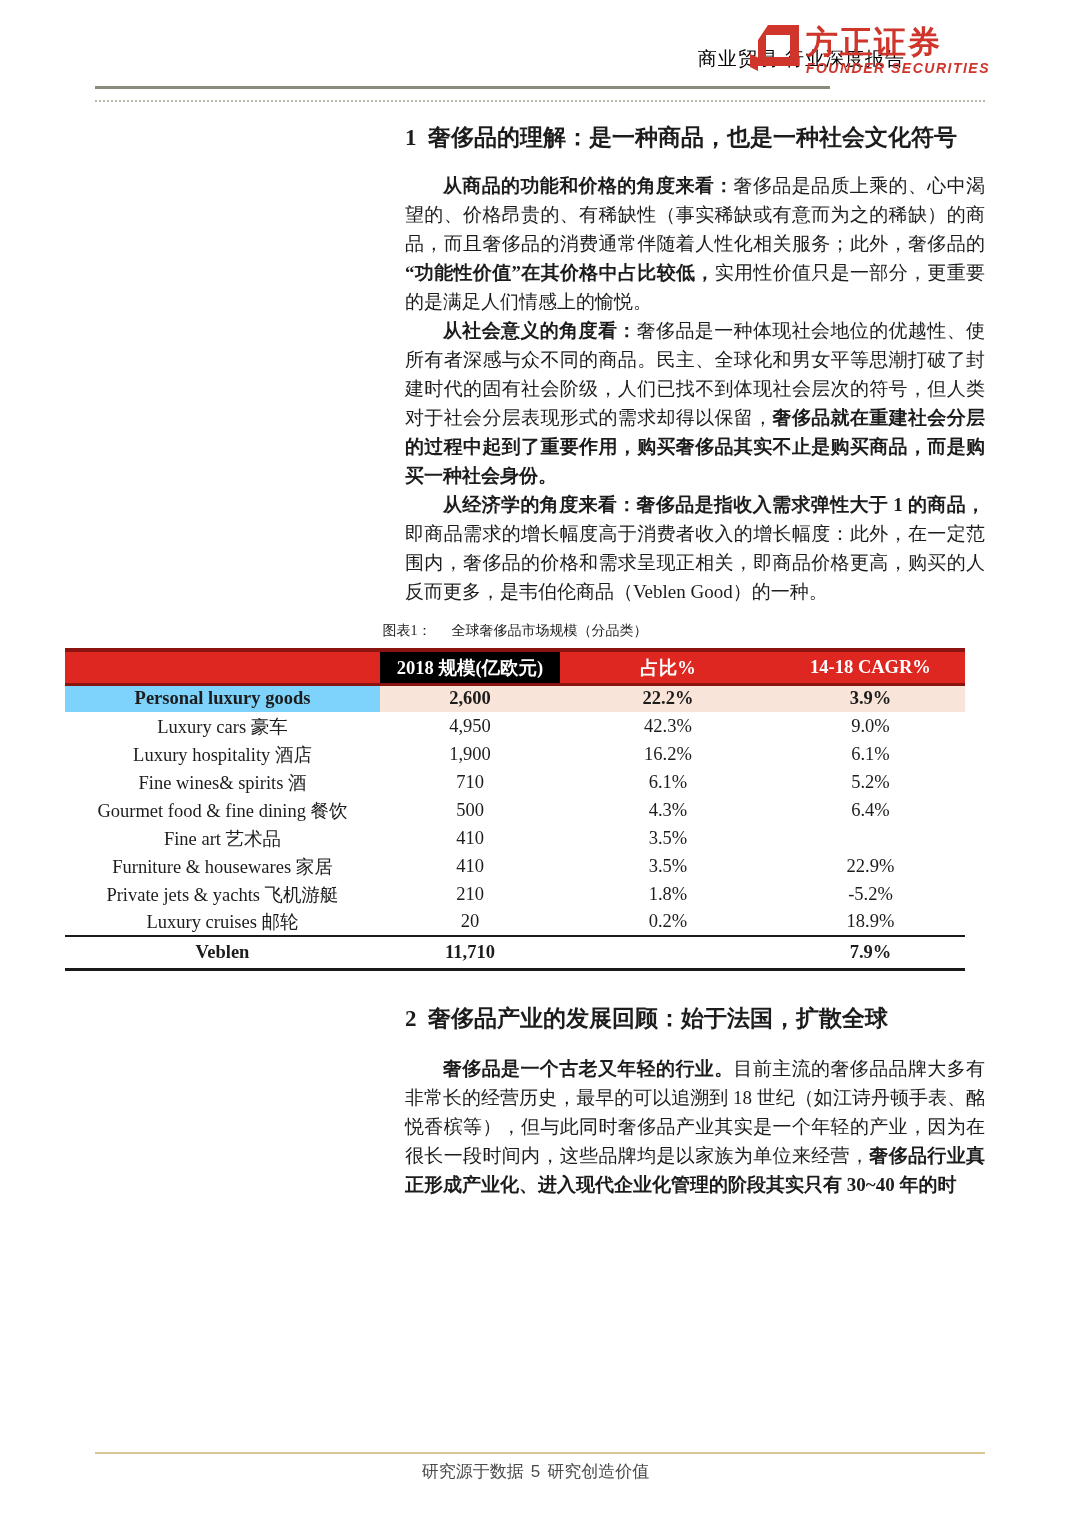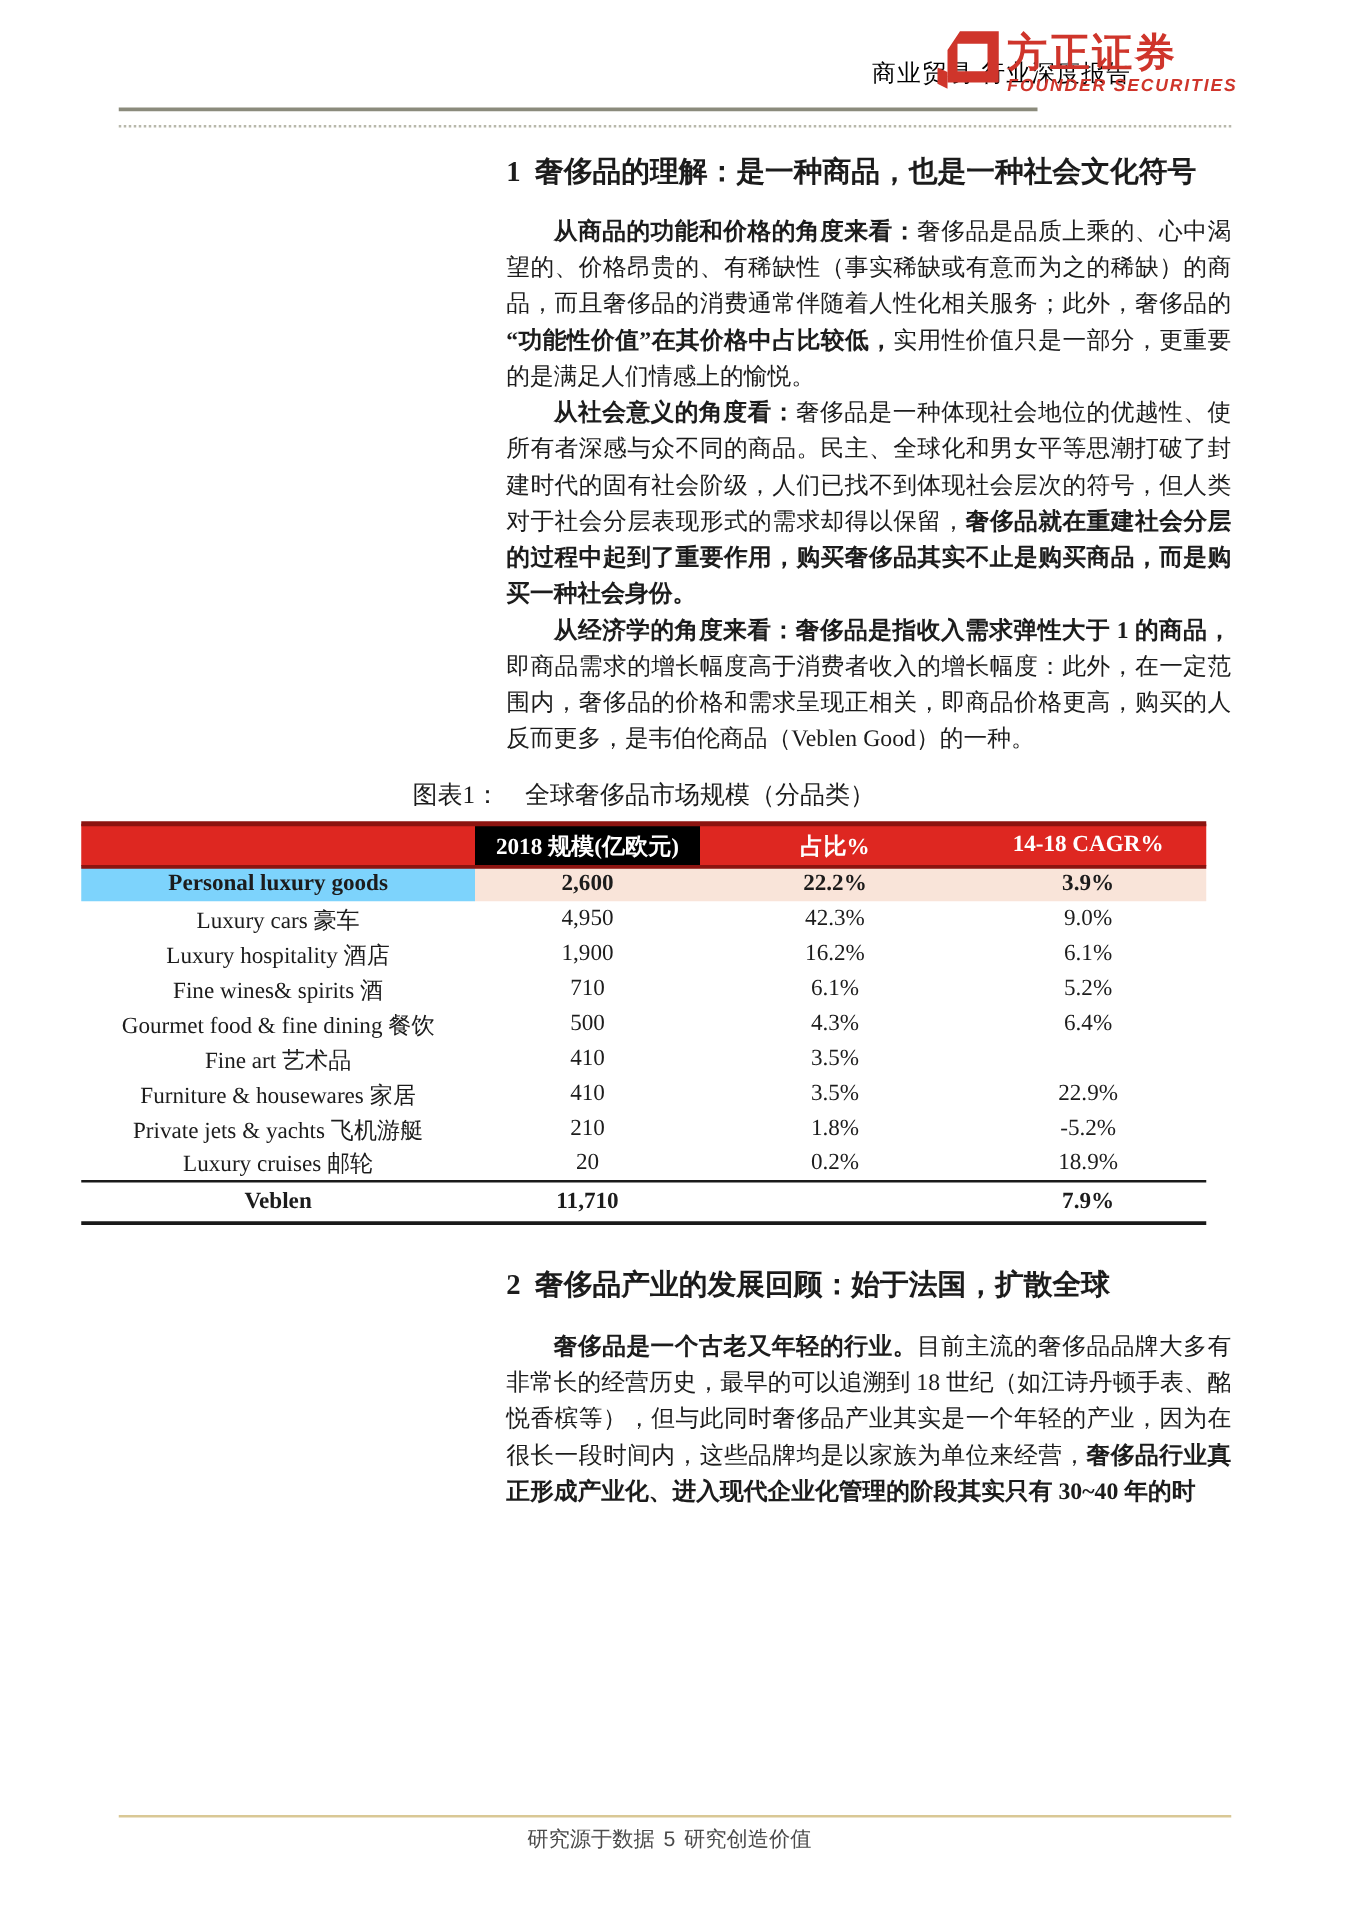--- a/index.html
+++ b/index.html
@@ -30,21 +30,21 @@
   .rule-dotted { position:absolute; top:100px; left:95px; width:890px; border-top:2px dotted #b8b8ab; }
   
   .content { position:absolute; top:112px; left:0; width:1080px; }
   .sec-title { font-size:23px; font-weight:bold; margin-left:405px; width:584px; }
   #sec1-title { margin-top:10px; margin-bottom:18px; }
   #sec2-title { margin-top:32px; margin-bottom:20px; }
   .text-col { margin-left:405px; width:580px; }
   .body-para { font-size:19px; line-height:29px; text-align:justify; text-indent:2em; }
   
   .figure { margin:16px 0 0 65px; width:900px; }
-  .fig-caption { text-align:center; font-size:20px; margin-bottom:8px; }
+  .fig-caption { text-align:center; font-size:14px; margin-bottom:8px; }
   .fig-caption .cap-label { margin-right:20px; }
   table.market { width:900px; border-collapse:collapse; border-top:4px solid #8c1410; font-size:18.5px; }
   table.market thead th {
     color:#ffffff; font-weight:bold; height:34px;
     border-bottom:3px solid #8c1410; text-align:center;
   }
   table.market tbody td { height:28px; text-align:center; padding:0 4px; }
   table.market tr.hl td { font-weight:bold; }
   table.market tr.total td {
     font-weight:bold; height:33px;

